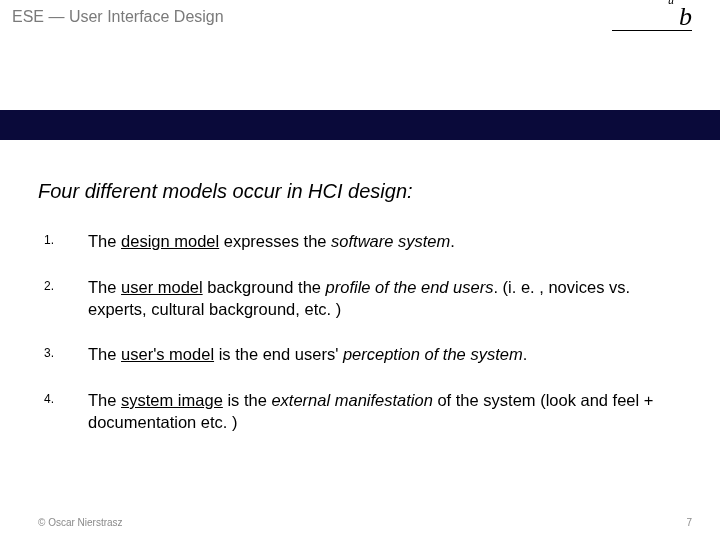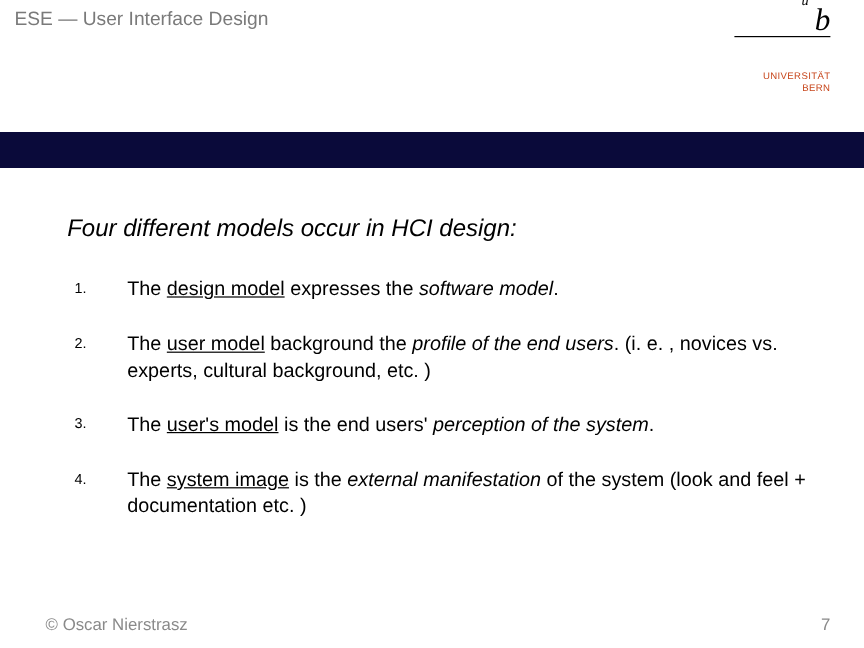--- a/index.html
+++ b/index.html
@@ -65,21 +65,21 @@
     letter-spacing: 0.3px;
     line-height: 1.3;
     margin-top: 28px;
   }
   .dark-band {
     height: 30px;
     background: #0a0a3a;
     width: 100%;
   }
   .content {
-    padding: 40px 38px 0 56px;
+    padding: 40px 38px 0 38px;
   }
   .subtitle {
     font-size: 20px;
     font-style: italic;
     color: #000;
     margin-bottom: 28px;
   }
   ol.models {
     list-style: none;
     counter-reset: item;
@@ -102,49 +102,45 @@
   }
   .u { text-decoration: underline; text-align: center; }
   .em { font-style: italic; }
   .footer {
     position: absolute;
     bottom: 12px;
     left: 38px;
     right: 28px;
     display: flex;
     justify-content: space-between;
-    font-size: 14px;
+    font-size: 10px;
     color: #8a8a8a;
   }
 </style>
 </head>
 <body>
 
 <div class="header-band">
   <div class="breadcrumb">ESE — User Interface Design</div>
   <div class="logo-block">
     <div class="logo-b">
       <span class="logo-u">u</span>
       <span>b</span>
     </div>
     <div class="logo-rule"></div>
-    <div class="uni-label">
-      <span>UNIVERSITÄT</span><br>
-      <span>BERN</span>
-    </div>
   </div>
 </div>
 
 <div class="dark-band"></div>
 
 <div class="content">
   <div class="subtitle">Four different models occur in HCI design:</div>
   <ol class="models">
     <li>
-      <span>The </span><span class="u">design model</span><span> expresses the </span><span class="em">software model</span><span>.</span>
+      <span>The </span><span class="u">design model</span><span> expresses the </span><span class="em">software system</span><span>.</span>
     </li>
     <li>
       <span>The </span><span class="u">user model</span><span> background the </span><span class="em">profile of the end users</span><span>. (i. e. , novices vs. experts, cultural background, etc. )</span>
     </li>
     <li>
       <span>The </span><span class="u">user's model</span><span> is the end users' </span><span class="em">perception of the system</span><span>.</span>
     </li>
     <li>
       <span>The </span><span class="u">system image</span><span> is the </span><span class="em">external manifestation</span><span> of the system (look and feel + documentation etc. )</span>
     </li>

